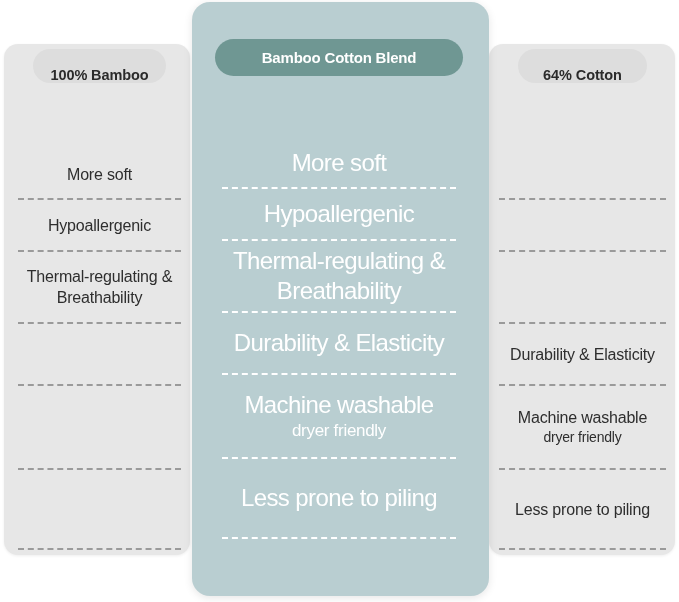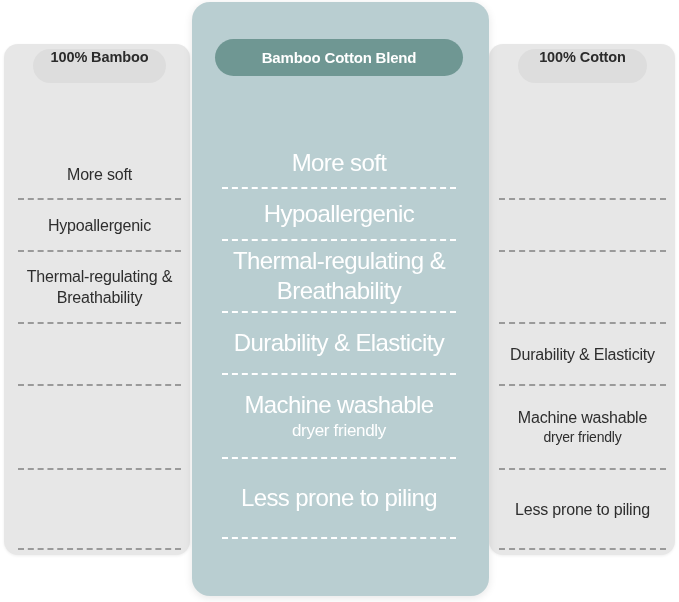--- a/index.html
+++ b/index.html
@@ -31,21 +31,21 @@
   .side-panel.left  { left: 4px;  width: 186px; }
   .side-panel.right { left: 489px; width: 186px; }
 
   .side-badge {
     position: absolute;
     top: 49px;
     height: 34px;
     background: #dddddd;
     border-radius: 17px;
     display: flex;
-    align-items: flex-start;
+    align-items: flex-end;
     justify-content: center;
     font-size: 14.5px;
     font-weight: bold;
     color: #2b2b2b;
     letter-spacing: -0.1px;
   }
   .side-badge.left  { left: 33px;  width: 133px; }
   .side-badge.right { left: 518px; width: 129px; }
 
   
@@ -185,21 +185,21 @@
     <div class="side-row">
       <span class="main"></span>
     </div>
     <div class="side-row">
       <span class="main"></span>
     </div>
   </div>
 
   <div class="side-panel right"></div>
   <div class="side-badge right">
-    <span>100% Cotton</span>
+    <span>64% Cotton</span>
   </div>
   <div class="side-rows right">
     <div class="side-row">
       <span class="main"></span>
     </div>
     <div class="side-row">
       <span class="main"></span>
     </div>
     <div class="side-row">
       <span class="main"></span>

